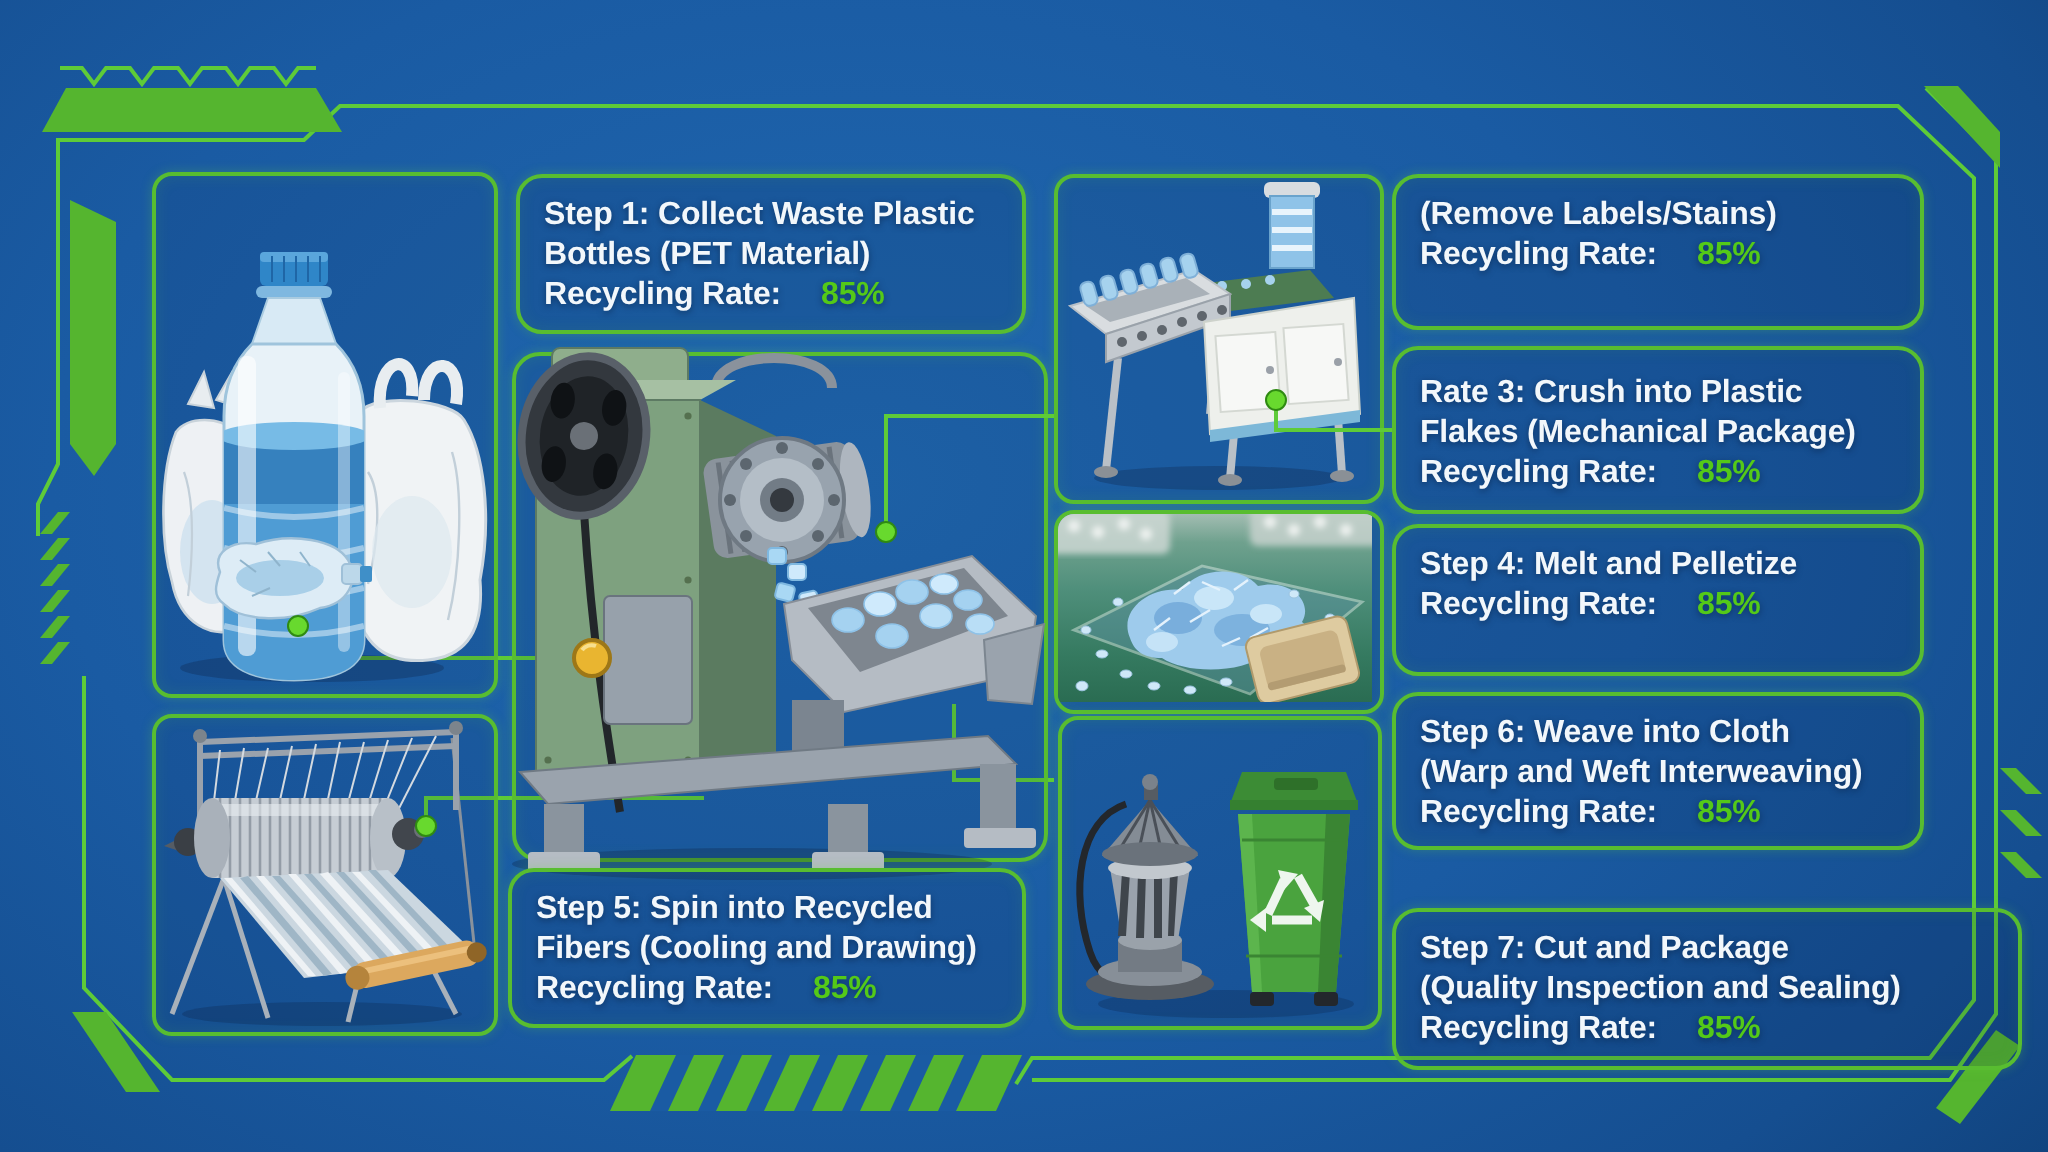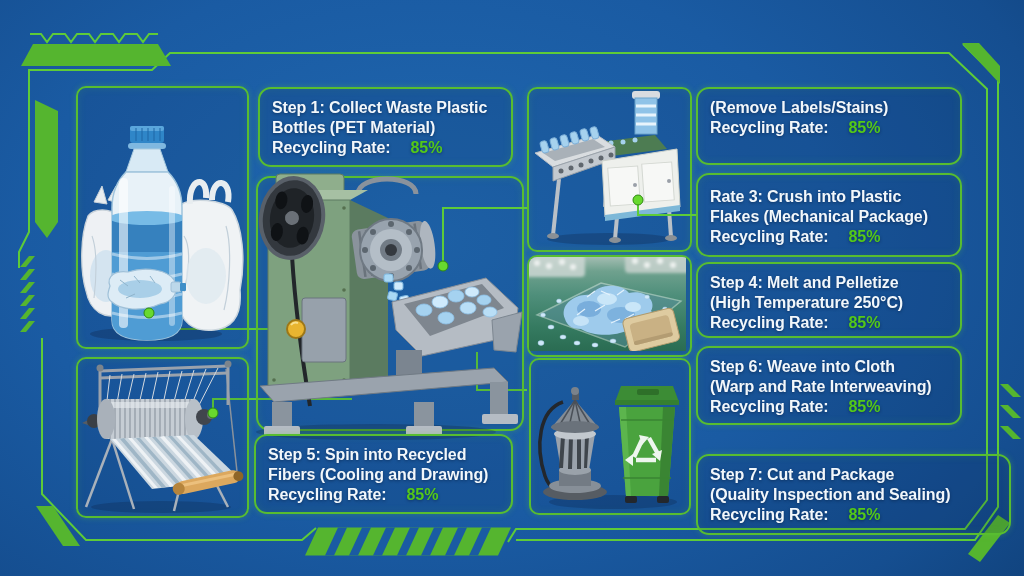--- a/index.html
+++ b/index.html
@@ -526,31 +526,30 @@
     <div>(Remove Labels/Stains)</div>
     <div><span>Recycling Rate:</span><span class="rate">85%</span></div>
   </div>
   <div class="step-box" style="left:696px;top:173px;width:266px;height:84px;padding-top:12px">
     <div>Rate 3: Crush into Plastic</div>
     <div>Flakes (Mechanical Package)</div>
     <div><span>Recycling Rate:</span><span class="rate">85%</span></div>
   </div>
   <div class="step-box" style="left:696px;top:262px;width:266px;height:76px">
     <div>Step 4: Melt and Pelletize</div>
-    <div>(High Temperature 250°C)</div>
     <div><span>Recycling Rate:</span><span class="rate">85%</span></div>
   </div>
   <div class="step-box" style="left:254px;top:434px;width:259px;height:80px">
     <div>Step 5: Spin into Recycled</div>
     <div>Fibers (Cooling and Drawing)</div>
     <div><span>Recycling Rate:</span><span class="rate">85%</span></div>
   </div>
   <div class="step-box" style="left:696px;top:346px;width:266px;height:79px">
     <div>Step 6: Weave into Cloth</div>
-    <div>(Warp and Rate Interweaving)</div>
+    <div>(Warp and Weft Interweaving)</div>
     <div><span>Recycling Rate:</span><span class="rate">85%</span></div>
   </div>
   <div class="step-box" style="left:696px;top:454px;width:315px;height:81px">
     <div>Step 7: Cut and Package</div>
     <div>(Quality Inspection and Sealing)</div>
     <div><span>Recycling Rate:</span><span class="rate">85%</span></div>
   </div>
 
   <svg class="layer" viewBox="0 0 1024 576">
     <g stroke="#5ecb38" stroke-width="2" fill="none">

